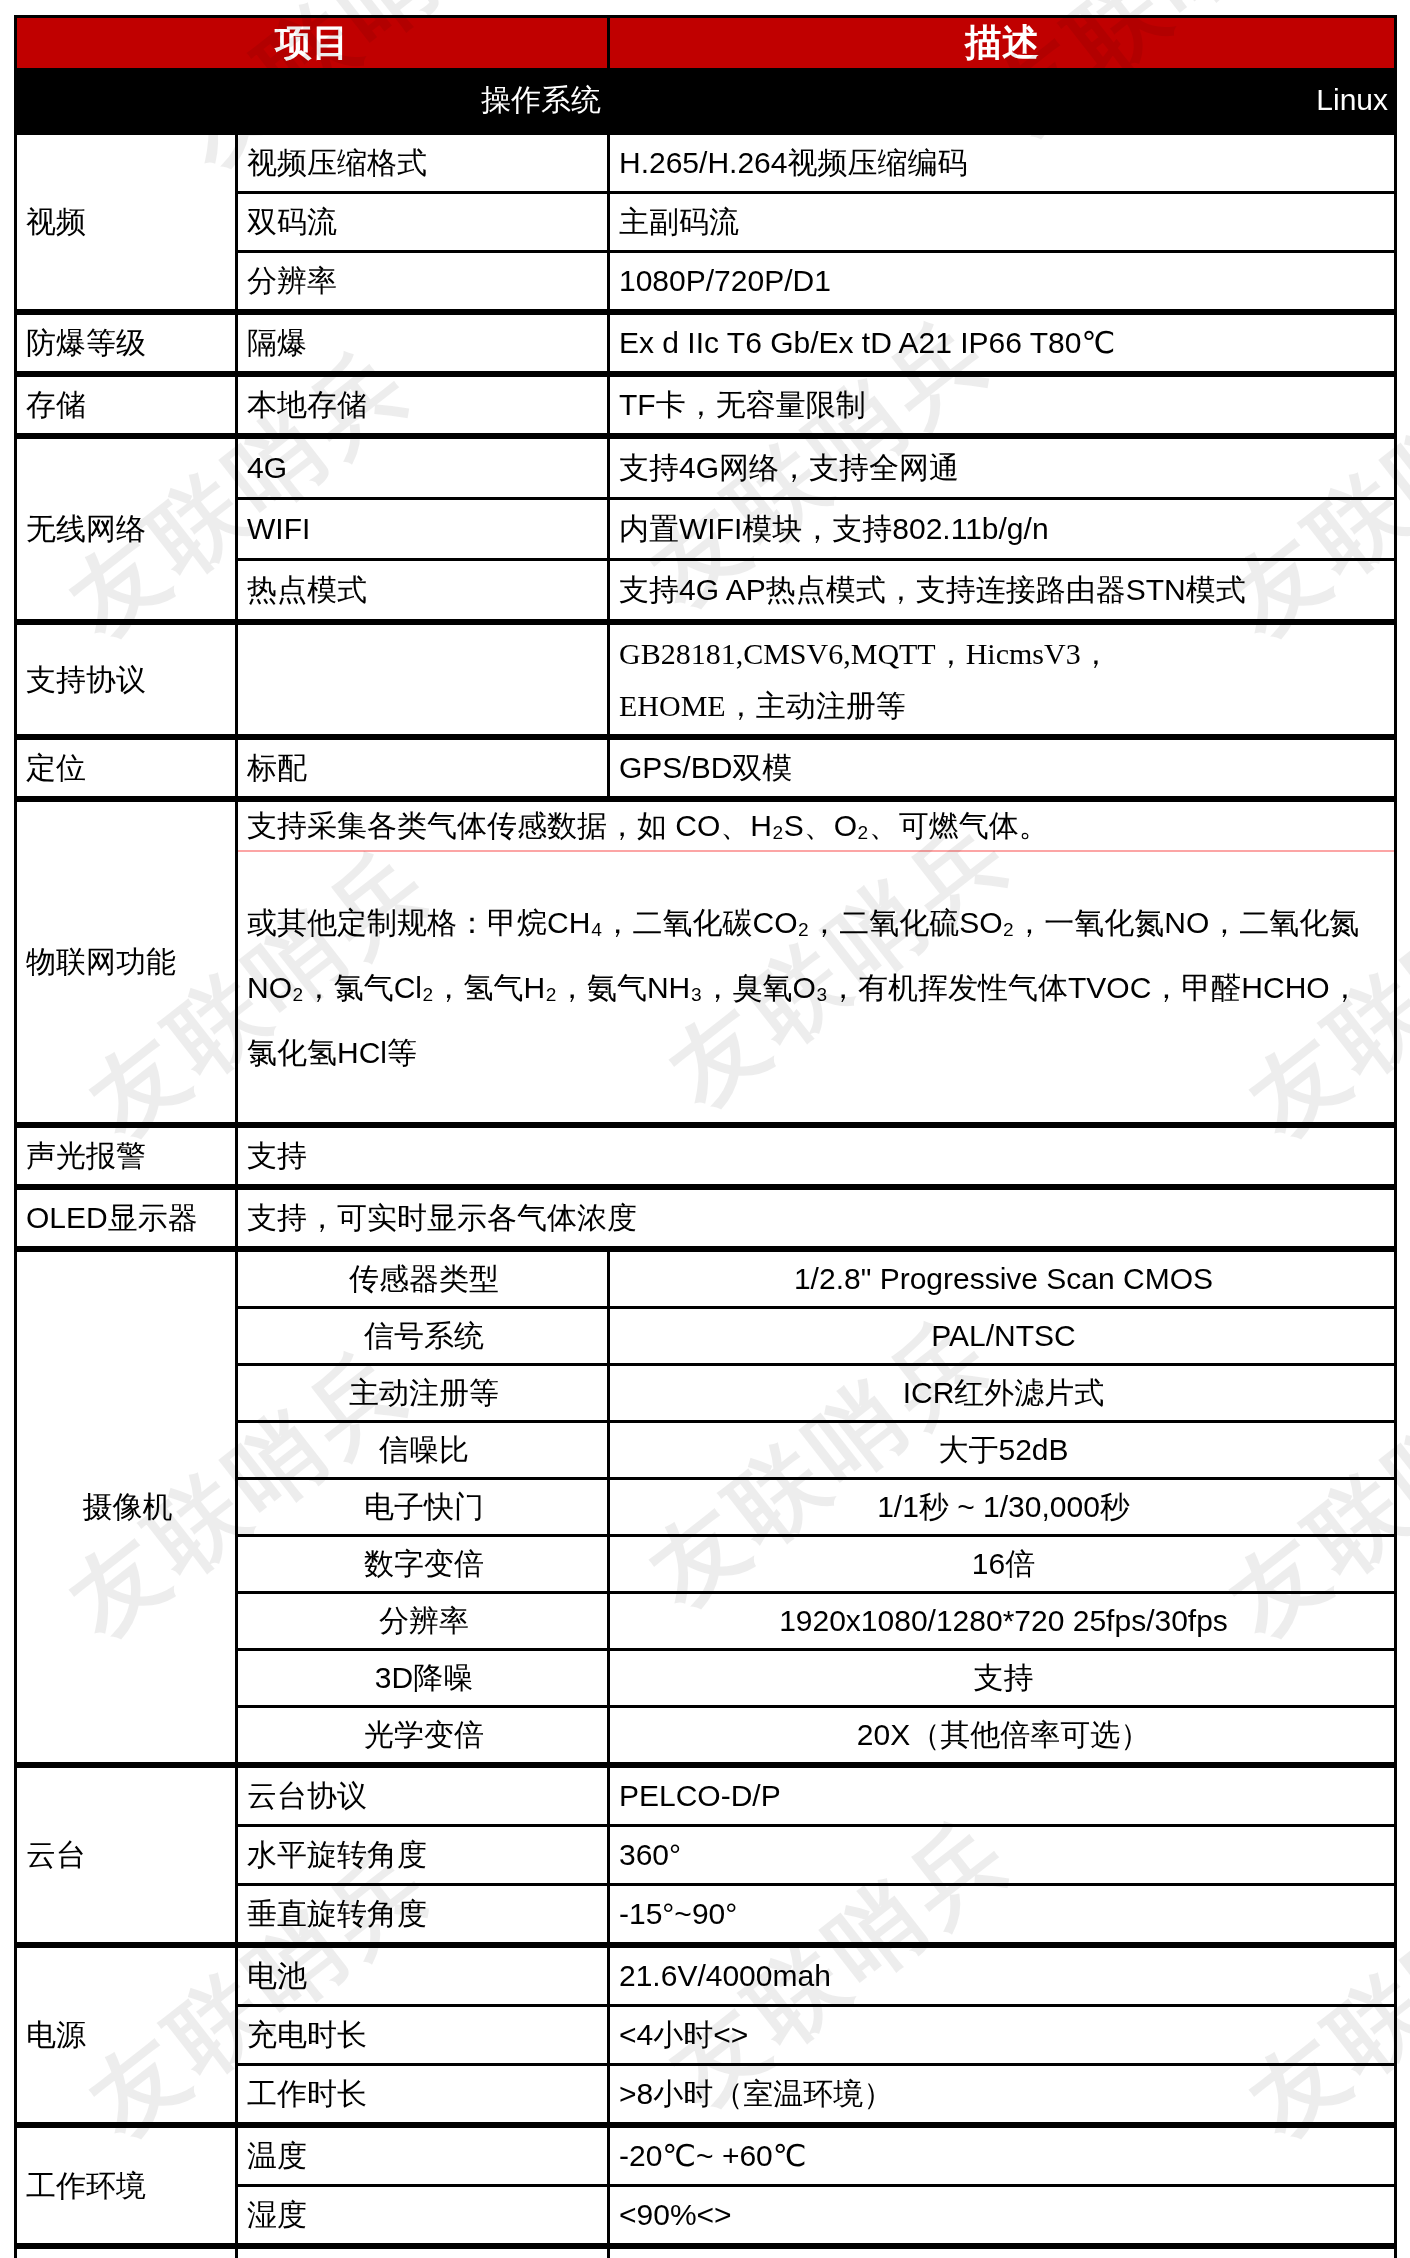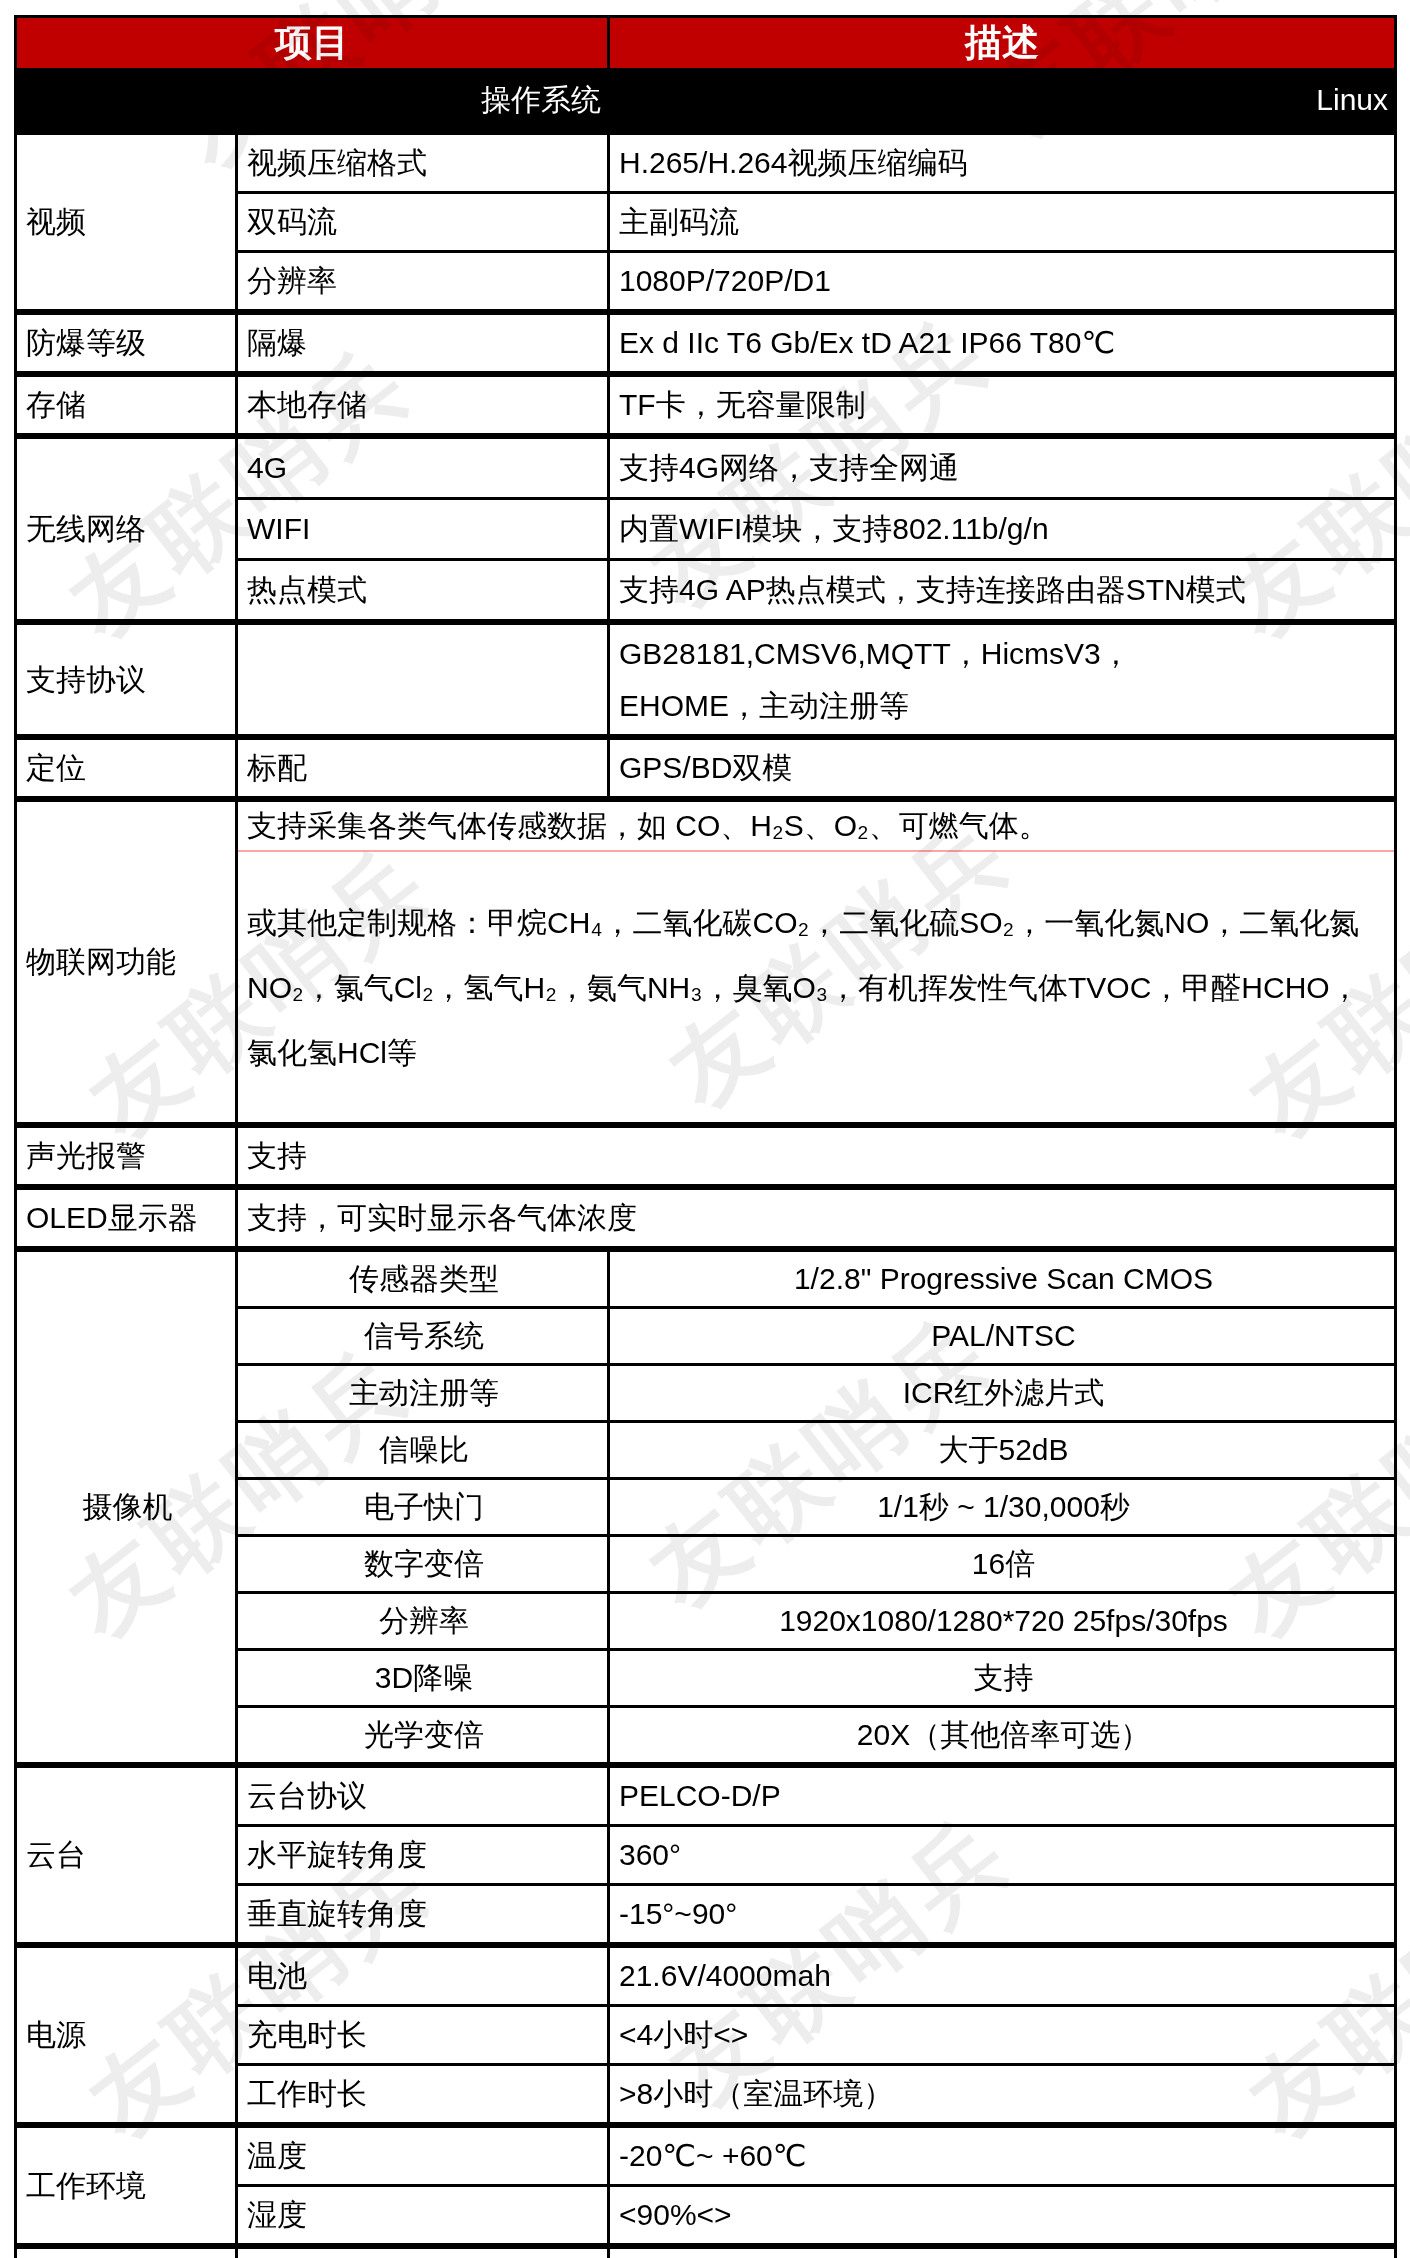--- a/index.html
+++ b/index.html
@@ -26,21 +26,21 @@
   tr.std td{height:52px;}
   tr.wless td{height:54px;margin-left:16px;}
   tr.cam td{height:50px;text-align:center;}
   tr.proto td{height:105px;}
   tr.dims td{height:95px;}
   tr.iota td{height:44px;border-bottom:2px solid #fca5a5;}
   tr.iotb td{border-top:2px solid #D9D9D9;margin-top:32px;}
   tr.iotb td.para{height:250px;vertical-align:middle;line-height:65px;padding-top:10px;padding-bottom:10px;}
   tr.gsep td{border-top:6px solid #000;}
   td.lbl{vertical-align:middle;}
-  .proto-line{line-height:52px;}
+  .proto-line{line-height:52px;font-family:Liberation Serif, serif;}
   .watermarks{position:absolute;left:0;top:0;width:1410px;height:2258px;z-index:5;pointer-events:none;overflow:hidden;}
   .wm{
     position:absolute;transform:rotate(-38deg);transform-origin:center;
     font-size:92px;font-weight:bold;letter-spacing:8px;white-space:nowrap;
     color:rgba(0,0,0,0.07);
   }
 </style>
 </head>
 <body>
 

